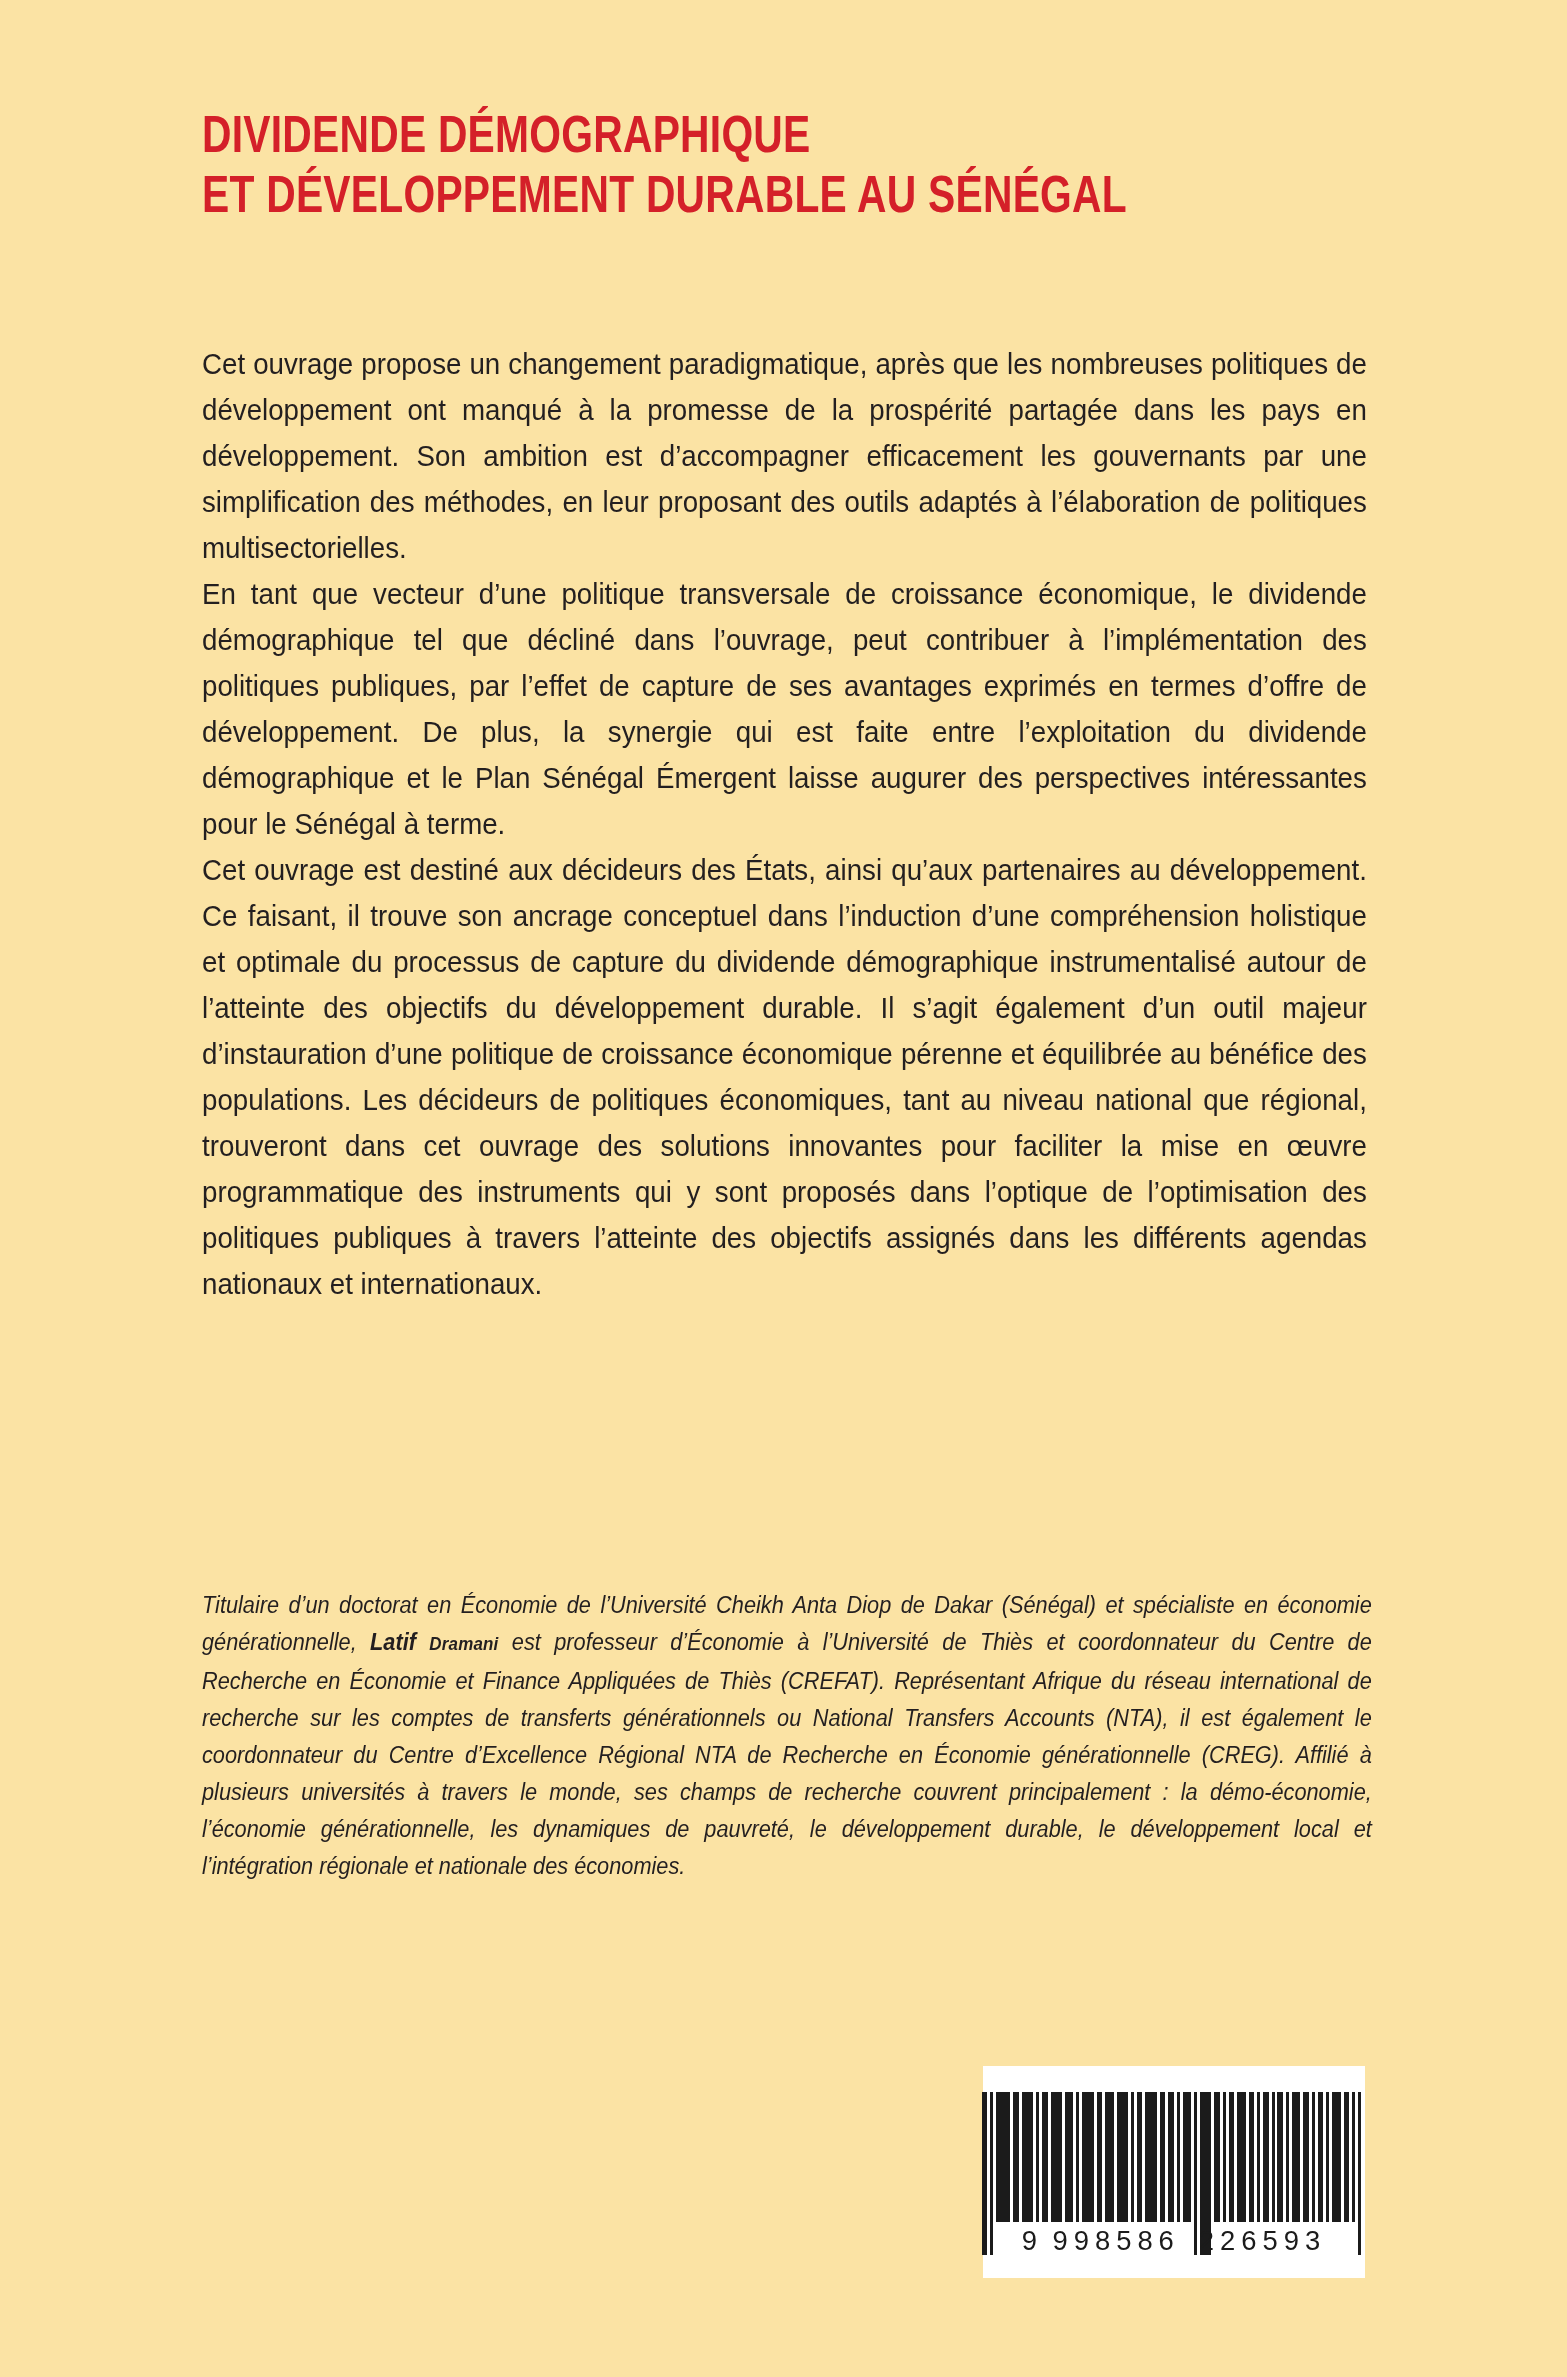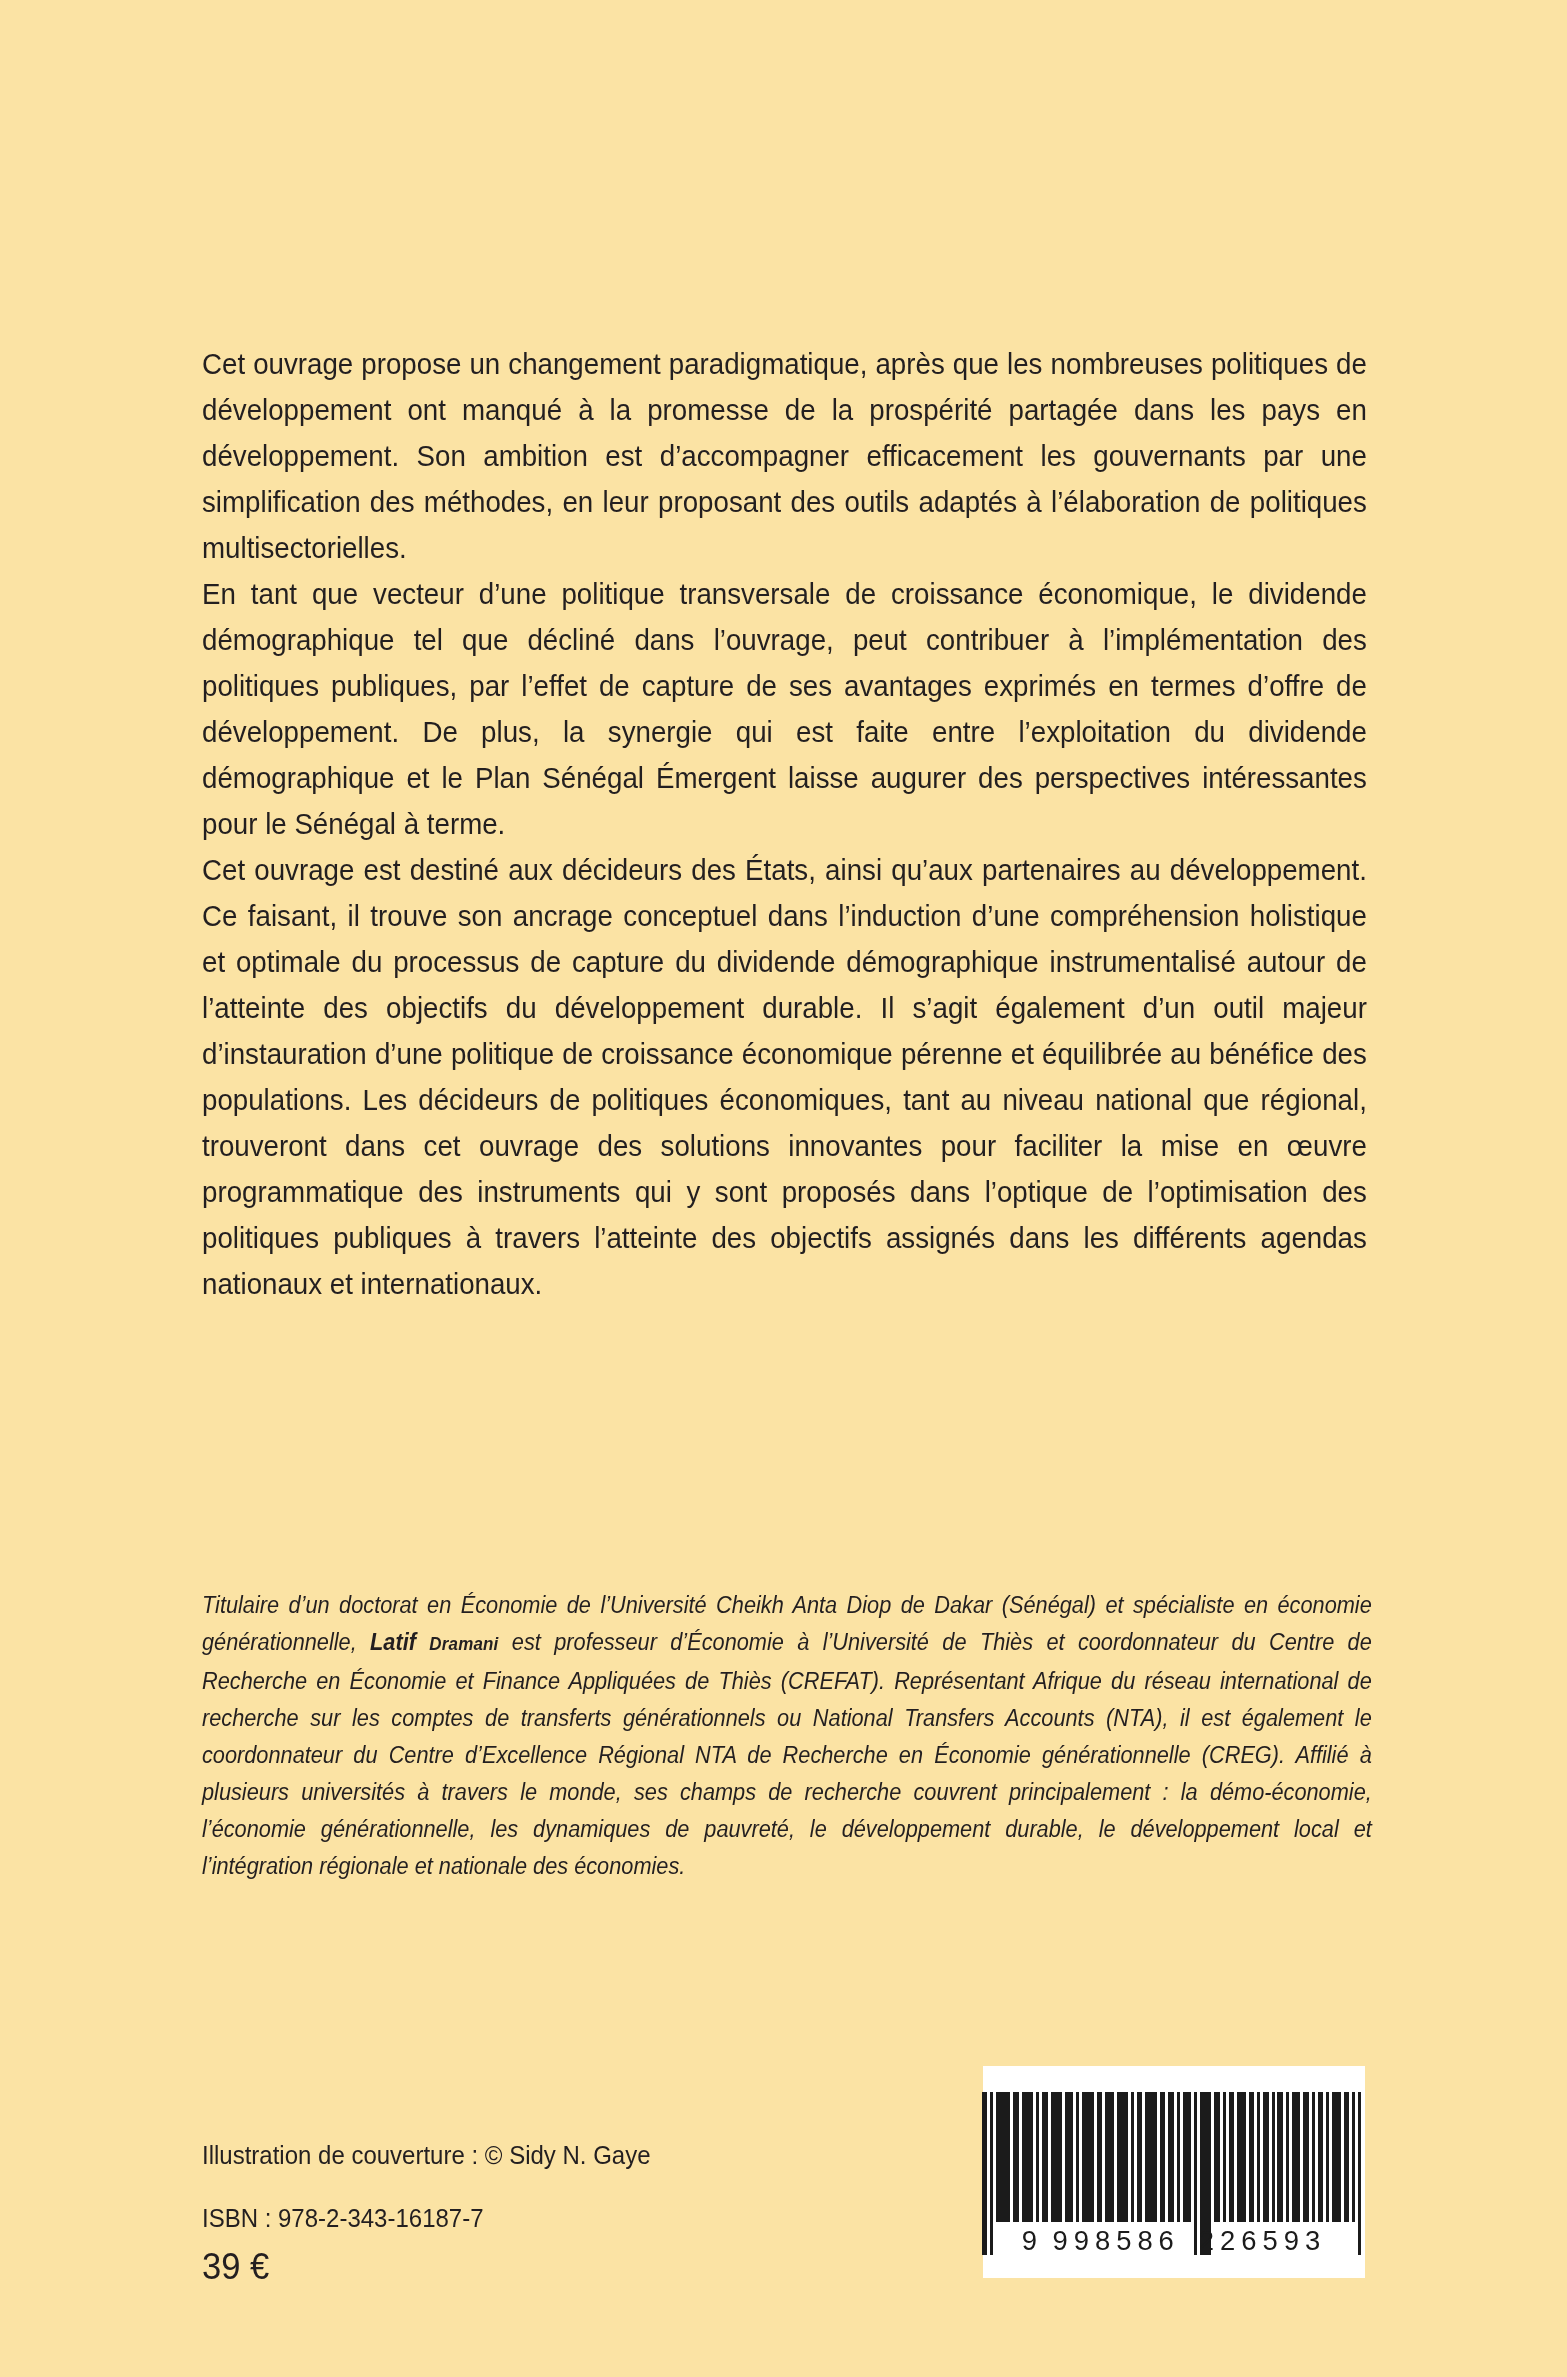--- a/index.html
+++ b/index.html
@@ -155,36 +155,35 @@
   }
   .digit-lead { margin-right: 14.6px; }
   .digit-left { letter-spacing: 6px; margin-right: 19px; }
   .digit-right { letter-spacing: 6px; }
 </style>
 </head>
 <body>
 
 <div class="page">
 
+  <div class="title-block">
+    <div class="title-line">DIVIDENDE DÉMOGRAPHIQUE</div>
+    <div class="title-line">ET DÉVELOPPEMENT DURABLE AU SÉNÉGAL</div>
+  </div>
 
   <div class="body-copy">
     <p class="para">Cet ouvrage propose un changement paradigmatique, après que les nombreuses politiques de développement ont manqué à la promesse de la prospérité partagée dans les pays en développement. Son ambition est d’accompagner efficacement les gouvernants par une simplification des méthodes, en leur proposant des outils adaptés à l’élaboration de politiques multisectorielles.</p>
     <p class="para">En tant que vecteur d’une politique transversale de croissance économique, le dividende démographique tel que décliné dans l’ouvrage, peut contribuer à l’implémentation des politiques publiques, par l’effet de capture de ses avantages exprimés en termes d’offre de développement. De plus, la synergie qui est faite entre l’exploitation du dividende démographique et le Plan Sénégal Émergent laisse augurer des perspectives intéressantes pour le Sénégal à terme.</p>
     <p class="para">Cet ouvrage est destiné aux décideurs des États, ainsi qu’aux partenaires au développement. Ce faisant, il trouve son ancrage conceptuel dans l’induction d’une compréhension holistique et optimale du processus de capture du dividende démographique instrumentalisé autour de l’atteinte des objectifs du développement durable. Il s’agit également d’un outil majeur d’instauration d’une politique de croissance économique pérenne et équilibrée au bénéfice des populations. Les décideurs de politiques économiques, tant au niveau national que régional, trouveront dans cet ouvrage des solutions innovantes pour faciliter la mise en œuvre programmatique des instruments qui y sont proposés dans l’optique de l’optimisation des politiques publiques à travers l’atteinte des objectifs assignés dans les différents agendas nationaux et internationaux.</p>
   </div>
 
   <div class="bio-block">
     <p class="bio"><span>Titulaire d’un doctorat en Économie de l’Université Cheikh Anta Diop de Dakar (Sénégal) et spécialiste en économie générationnelle, </span><span class="author-name">Latif </span><span class="author-surname">Dramani</span><span> est professeur d’Économie à l’Université de Thiès et coordonnateur du Centre de Recherche en Économie et Finance Appliquées de Thiès (CREFAT). Représentant Afrique du réseau international de recherche sur les comptes de transferts générationnels ou National Transfers Accounts (NTA), il est également le coordonnateur du Centre d’Excellence Régional NTA de Recherche en Économie générationnelle (CREG). Affilié à plusieurs universités à travers le monde, ses champs de recherche couvrent principalement : la démo-économie, l’économie générationnelle, les dynamiques de pauvreté, le développement durable, le développement local et l’intégration régionale et nationale des économies.</span></p>
   </div>
 
-  <div class="footer">
-    <div class="footer-line footer-illus">Illustration de couverture : © Sidy N. Gaye</div>
-    <div class="footer-line footer-isbn">ISBN : 978-2-343-16187-7</div>
-    <div class="footer-line footer-price">39 €</div>
-  </div>
 
   <div class="barcode-box">
     <div class="barcode-inner">
       <div class="bars" id="bars">
           <span style="width: 5.7px; height: 163px; background: rgb(27, 27, 27);"></span>
           <span style="width: 2.9px; height: 163px; background: transparent;"></span>
           <span style="width: 2.9px; height: 163px; background: rgb(27, 27, 27);"></span>
           <span style="width: 2.9px; height: 130px; background: transparent;"></span>
           <span style="width: 14.4px; height: 130px; background: rgb(27, 27, 27);"></span>
           <span style="width: 2.9px; height: 130px; background: transparent;"></span>

